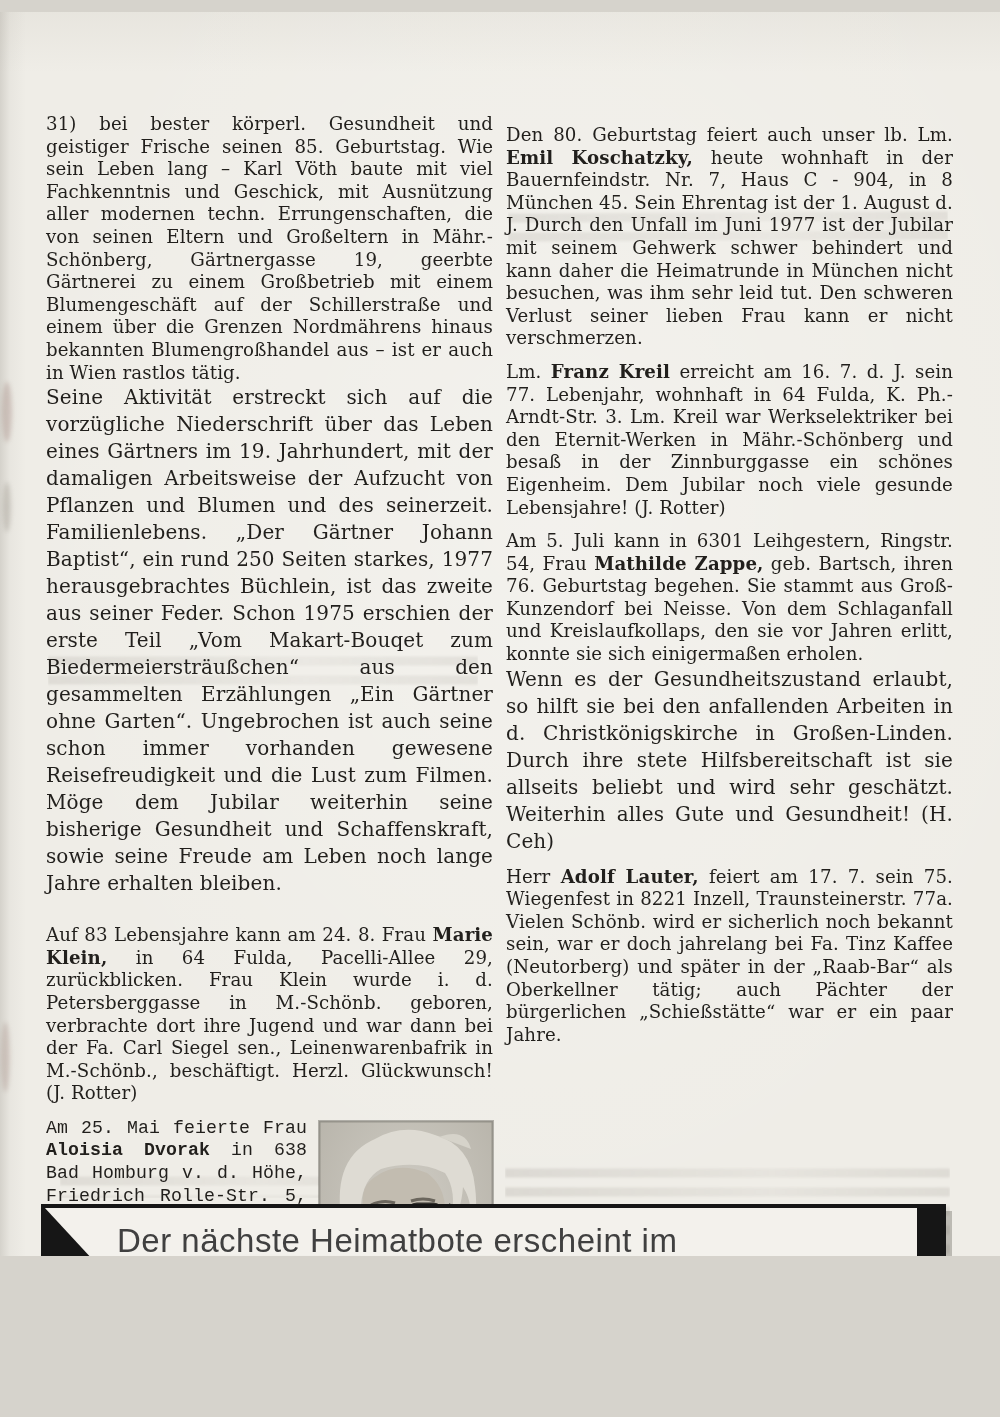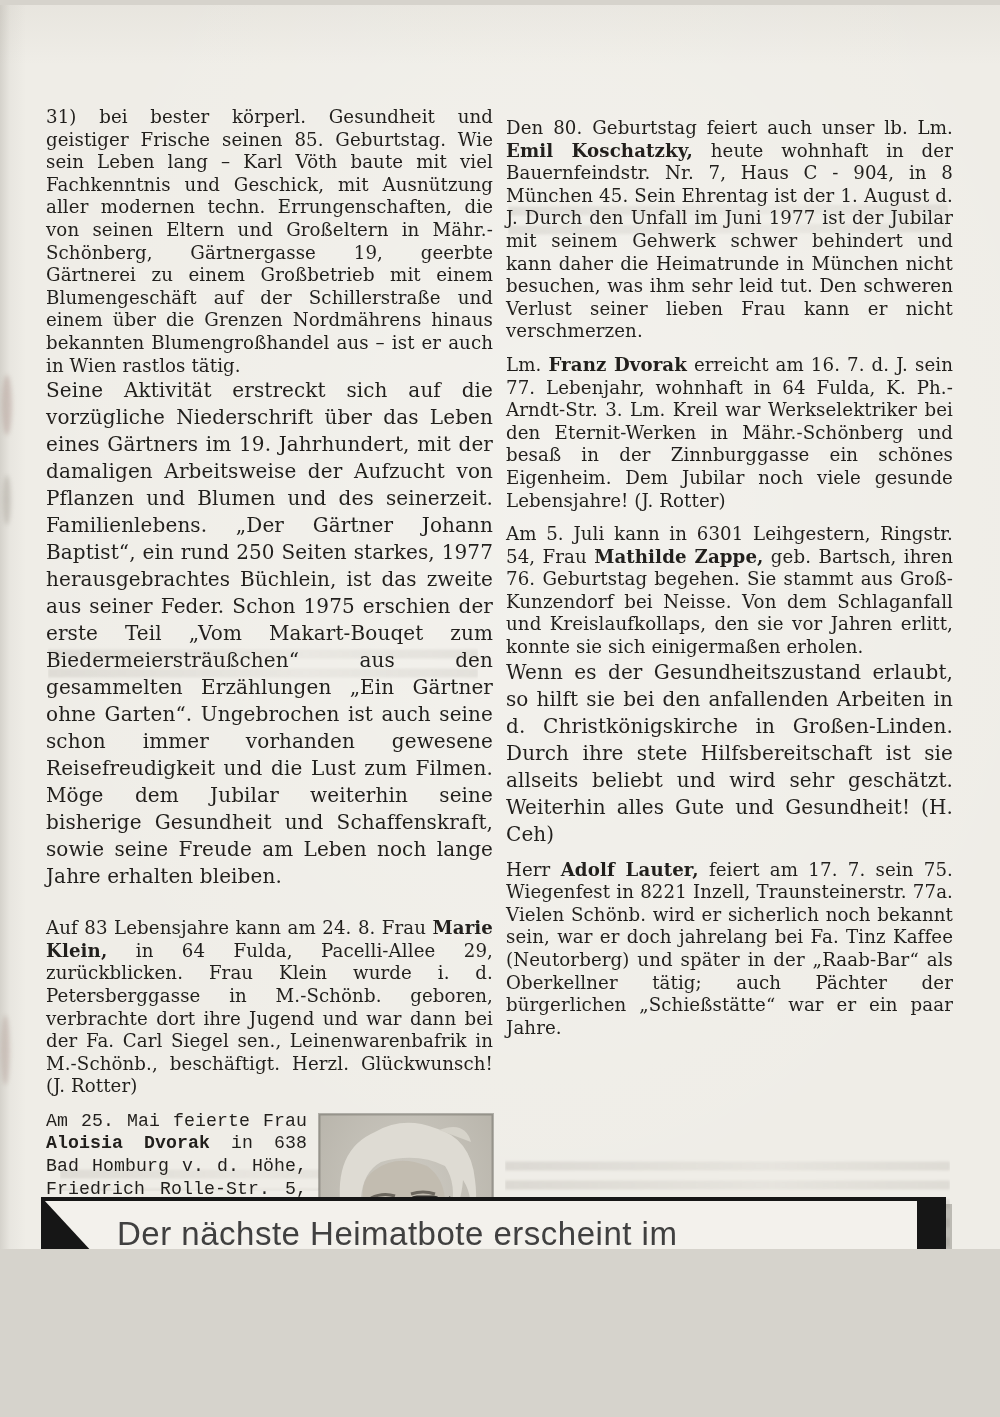--- a/index.html
+++ b/index.html
@@ -1,17 +1,17 @@
 <!DOCTYPE html>
 <html><head>
 <meta charset="utf-8">
 <style>
   html,body{margin:0;padding:0;background:#d6d3cc;}
   .page{
-    position:relative;width:1000px;height:1244px;margin:5px auto;
+    position:relative;width:1000px;height:1244px;margin:12px auto;
     background:#efede7;
     background-image:
       linear-gradient(90deg, rgba(120,115,105,0.22) 0px, rgba(120,115,105,0.06) 10px, rgba(0,0,0,0) 26px),
       radial-gradient(ellipse at 55% 40%, rgba(255,255,255,0.25), rgba(0,0,0,0) 70%),
       linear-gradient(180deg, rgba(210,206,197,0.25), rgba(0,0,0,0) 60px);
     font-family:"DejaVu Serif", serif;
     color:#211f1c;
     overflow:hidden;
   }
   .columns{position:absolute;top:101px;left:46px;width:908px;display:flex;gap:13px;}
@@ -145,21 +145,21 @@
 
             <rect width="174" height="248" fill="none" stroke="rgba(40,38,34,0.25)" stroke-width="3"></rect>
           </svg>
         </div>
       <p class="para large"><span>Am 25. Mai feierte Frau </span><span class="b">Aloisia Dvorak</span><span> in 638 Bad Homburg v. d. Höhe, Friedrich Rolle-Str. 5, mit ihrer Tochter Elisabeth, sowie Nichten und Neffen aus Ansbach/Mfr., Wiesbaden, Neunkirchen /Österreich und Gießen/ Lahn, ihren 80. Geburtstag.</span></p>
         </div>
     </div>
 
     <div class="col">
         <p class="para large gap-sm"><span>Den 80. Geburtstag feiert auch unser lb. Lm. </span><span class="b">Emil Koschatzky,</span><span> heute wohnhaft in der Bauernfeindstr. Nr. 7, Haus C - 904, in 8 München 45. Sein Ehrentag ist der 1. August d. J. Durch den Unfall im Juni 1977 ist der Jubilar mit seinem Gehwerk schwer behindert und kann daher die Heimatrunde in München nicht besuchen, was ihm sehr leid tut. Den schweren Verlust seiner lieben Frau kann er nicht verschmerzen.</span></p>
-        <p class="para large gap-sm"><span>Lm. </span><span class="b">Franz Dvorak</span><span> erreicht am 16. 7. d. J. sein 77. Lebenjahr, wohnhaft in 64 Fulda, K. Ph.-Arndt-Str. 3. Lm. Kreil war Werkselektriker bei den Eternit-Werken in Mähr.-Schönberg und besaß in der Zinnburggasse ein schönes Eigenheim. Dem Jubilar noch viele gesunde Lebensjahre! (J. Rotter)</span></p>
+        <p class="para large gap-sm"><span>Lm. </span><span class="b">Franz Kreil</span><span> erreicht am 16. 7. d. J. sein 77. Lebenjahr, wohnhaft in 64 Fulda, K. Ph.-Arndt-Str. 3. Lm. Kreil war Werkselektriker bei den Eternit-Werken in Mähr.-Schönberg und besaß in der Zinnburggasse ein schönes Eigenheim. Dem Jubilar noch viele gesunde Lebensjahre! (J. Rotter)</span></p>
         <p class="para large gap-sm"><span>Am 5. Juli kann in 6301 Leihgestern, Ringstr. 54, Frau </span><span class="b">Mathilde Zappe,</span><span> geb. Bartsch, ihren 76. Geburtstag begehen. Sie stammt aus Groß-Kunzendorf bei Neisse. Von dem Schlaganfall und Kreislaufkollaps, den sie vor Jahren erlitt, konnte sie sich einigermaßen erholen.</span></p>
         <p class="para small"><span>Wenn es der Gesundheitszustand erlaubt, so hilft sie bei den anfallenden Arbeiten in d. Christkönigskirche in Großen-Linden. Durch ihre stete Hilfsbereitschaft ist sie allseits beliebt und wird sehr geschätzt. Weiterhin alles Gute und Gesundheit! (H. Ceh)</span></p>
         <p class="para large gap-sm"><span>Herr </span><span class="b">Adolf Lauter,</span><span> feiert am 17. 7. sein 75. Wiegenfest in 8221 Inzell, Traunsteinerstr. 77a. Vielen Schönb. wird er sicherlich noch bekannt sein, war er doch jahrelang bei Fa. Tinz Kaffee (Neutorberg) und später in der „Raab-Bar“ als Oberkellner tätig; auch Pächter der bürgerlichen „Schießstätte“ war er ein paar Jahre.</span></p>
       </div>
   </div>
 
   <div class="banner">
     <svg class="banner-arrow" width="52" height="92" viewBox="0 0 52 92" xmlns="http://www.w3.org/2000/svg">
       <polygon points="0,0 50,54 0,88" fill="#161616"></polygon>
     </svg>

